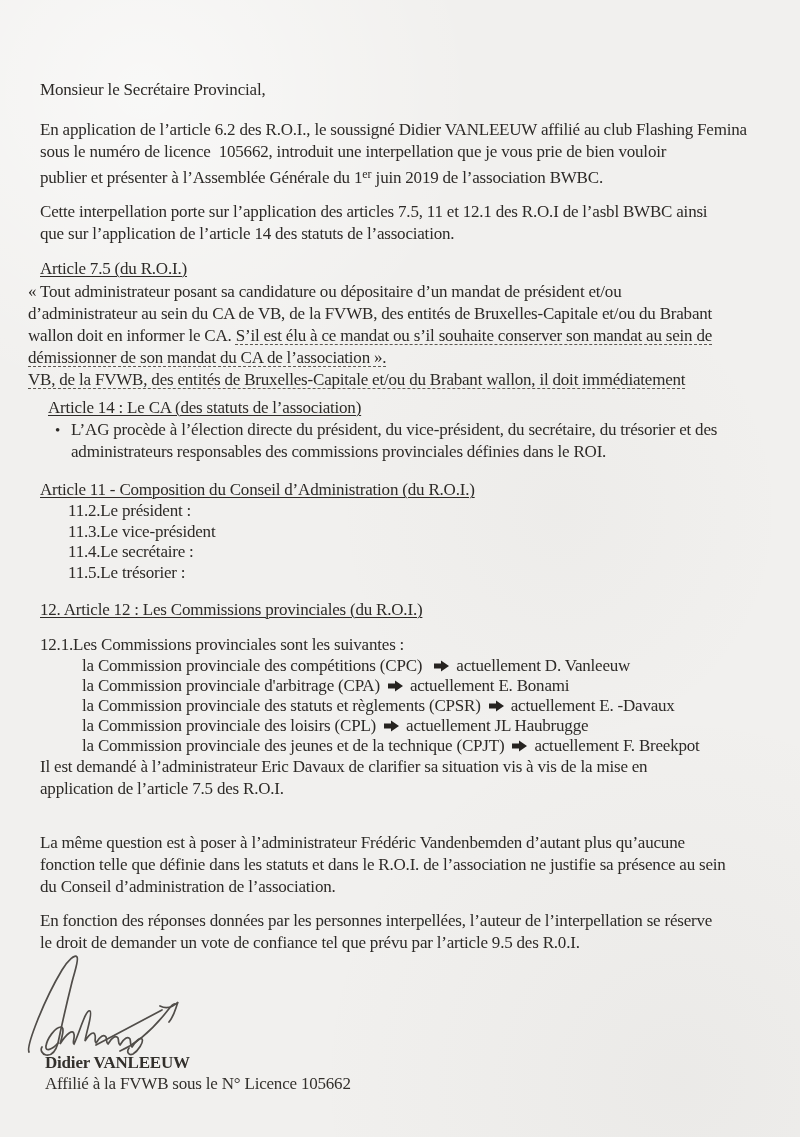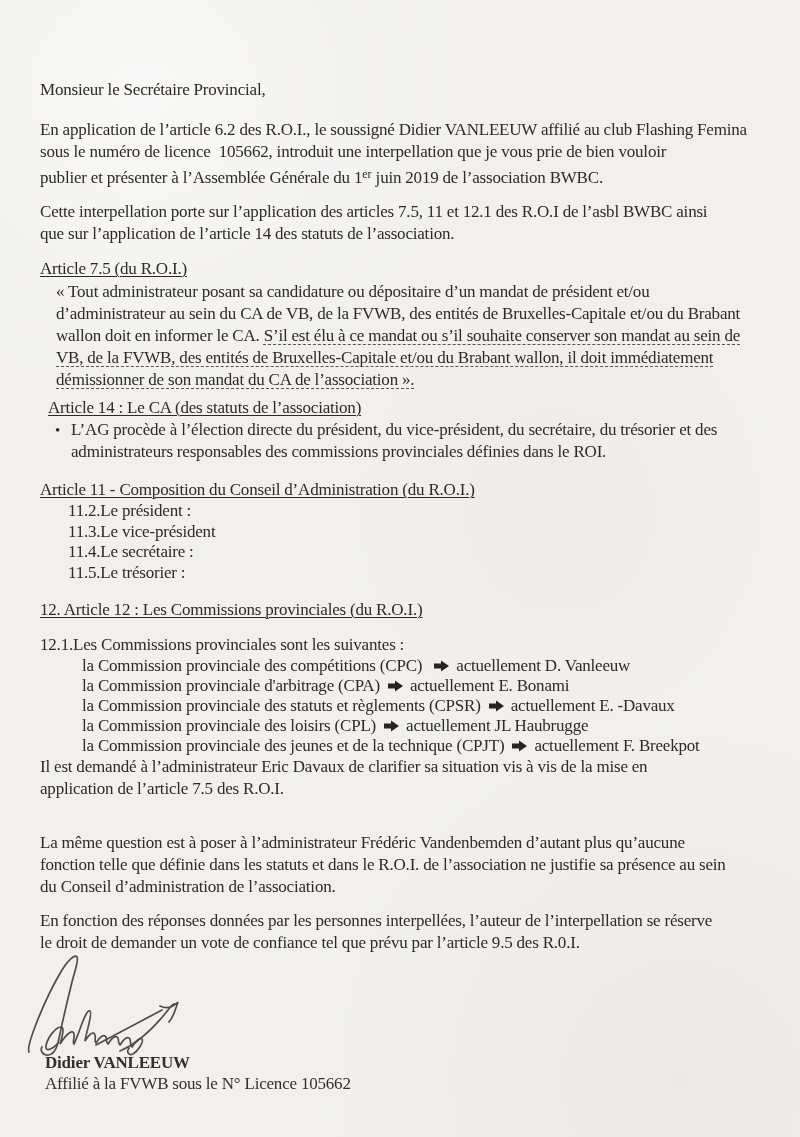--- a/index.html
+++ b/index.html
@@ -23,21 +23,21 @@
   .ln { white-space: pre; }
   .sm { line-height: 20.5px; }
   .u  { text-decoration: underline; text-underline-offset: 2px; text-decoration-thickness: 1px; }
   .ud { text-decoration: underline; text-decoration-style: dashed; text-decoration-color: #5a564f;
         text-underline-offset: 3px; text-decoration-thickness: 1px; }
   .dateline { top: 21px; right: 16px; text-align: right; }
   .salutation { top: 79px; left: 40px; }
   .intro   { top: 119px; left: 40px; }
   .subject { top: 201px; left: 40px; }
   .h75     { top: 258px; left: 40px; }
-  .quote   { top: 281px; left: 56px; }
+  .quote   { top: 281px; left: 28px; }
   .h14     { top: 397px; left: 48px; }
   .bullets { top: 419px; left: 55px; }
   .bullet-row { display: flex; }
   .bullet-glyph { width: 16px; flex: none; font-size: 15px; }
   .h11     { top: 479px; left: 40px; }
   .sub11   { top: 501px; left: 68px; }
   .h12     { top: 599px; left: 40px; }
   .p121    { top: 634px; left: 40px; }
   .commlist { top: 656px; left: 82px; line-height: 20px; }
   .commrow { white-space: pre; font-family: Liberation Serif, serif; }
@@ -68,22 +68,22 @@
     <div class="ln">Cette interpellation porte sur l’application des articles 7.5, 11 et 12.1 des R.O.I de l’asbl BWBC ainsi</div>
     <div class="ln">que sur l’application de l’article 14 des statuts de l’association.</div>
   </div>
 
   <div class="blk h75 u">Article 7.5 (du R.O.I.)</div>
 
   <div class="blk quote">
     <div class="ln">« Tout administrateur posant sa candidature ou dépositaire d’un mandat de président et/ou</div>
     <div class="ln">d’administrateur au sein du CA de VB, de la FVWB, des entités de Bruxelles-Capitale et/ou du Brabant</div>
     <div class="ln"><span>wallon doit en informer le CA. </span><span class="ud">S’il est élu à ce mandat ou s’il souhaite conserver son mandat au sein de</span></div>
+    <div class="ln"><span class="ud">démissionner de son mandat du CA de l’association ».</span></div>
     <div class="ln"><span class="ud">VB, de la FVWB, des entités de Bruxelles-Capitale et/ou du Brabant wallon, il doit immédiatement</span></div>
-    <div class="ln"><span class="ud">démissionner de son mandat du CA de l’association ».</span></div>
   </div>
 
   <div class="blk h14 u">Article 14 : Le CA (des statuts de l’association)</div>
 
   <div class="blk bullets">
     <div class="bullet-row">
       <span class="bullet-glyph">•</span>
       <span>
         <span class="ln" style="display:block">L’AG procède à l’élection directe du président, du vice-président, du secrétaire, du trésorier et des</span>
         <span class="ln" style="display:block">administrateurs responsables des commissions provinciales définies dans le ROI.</span>

